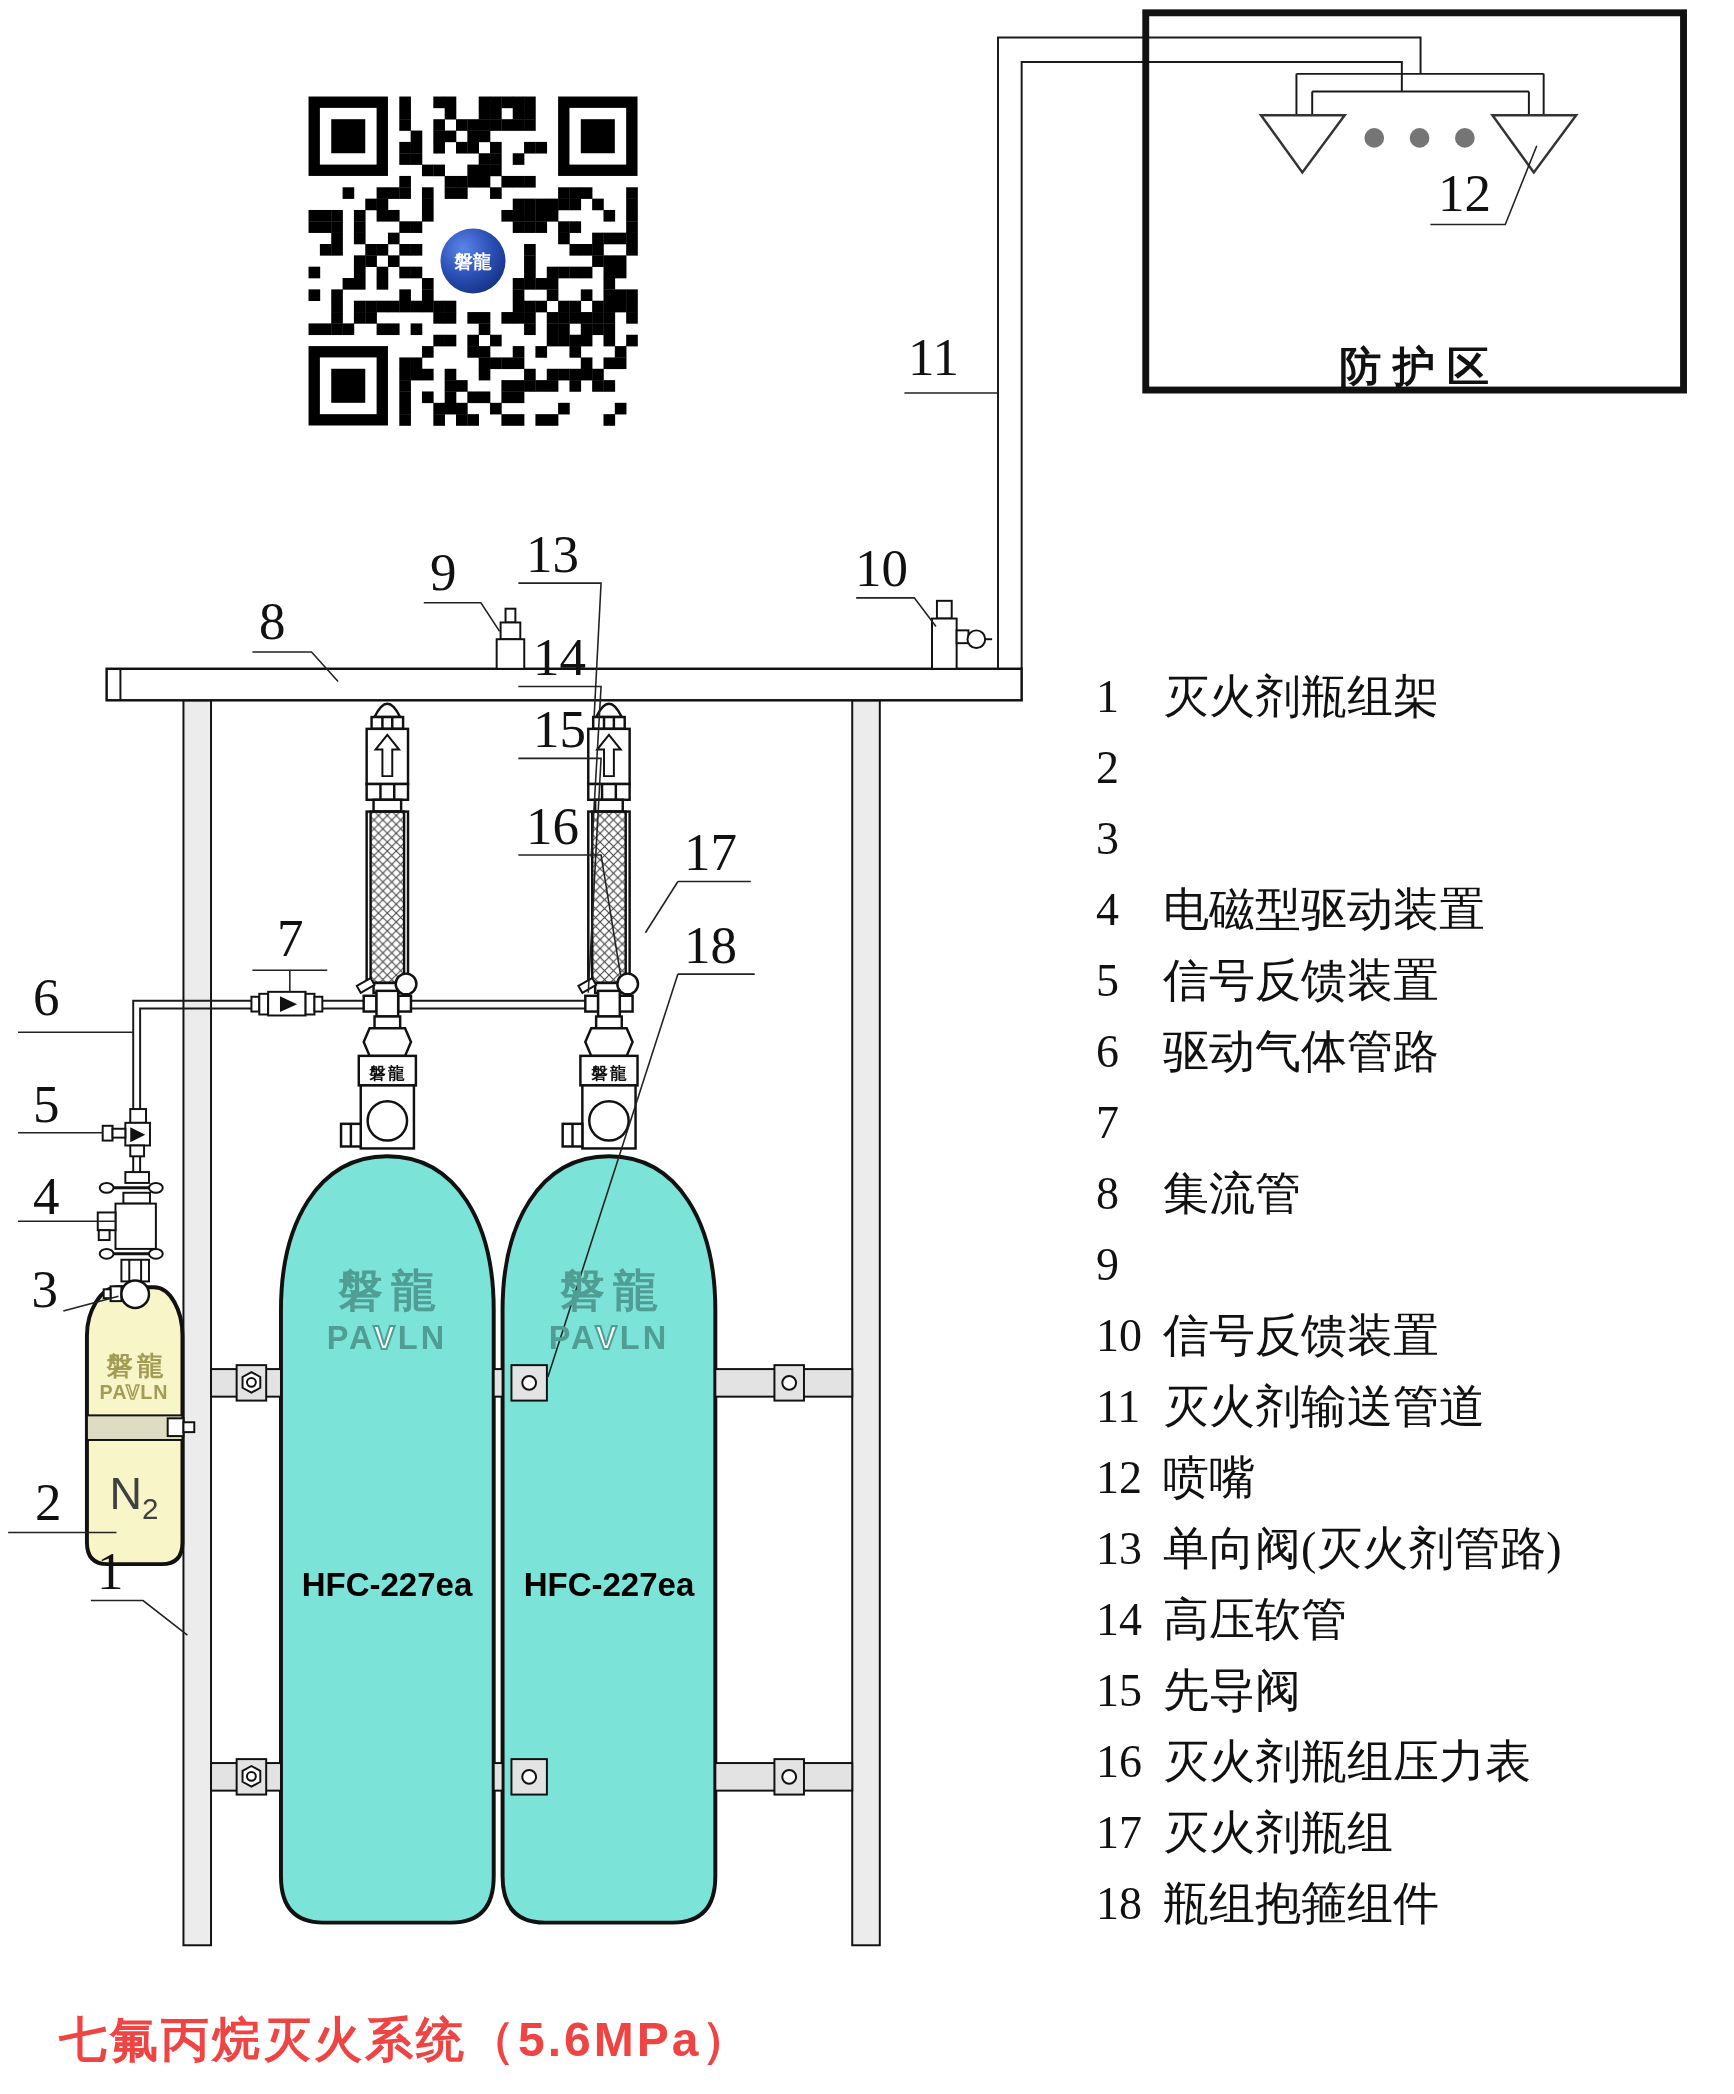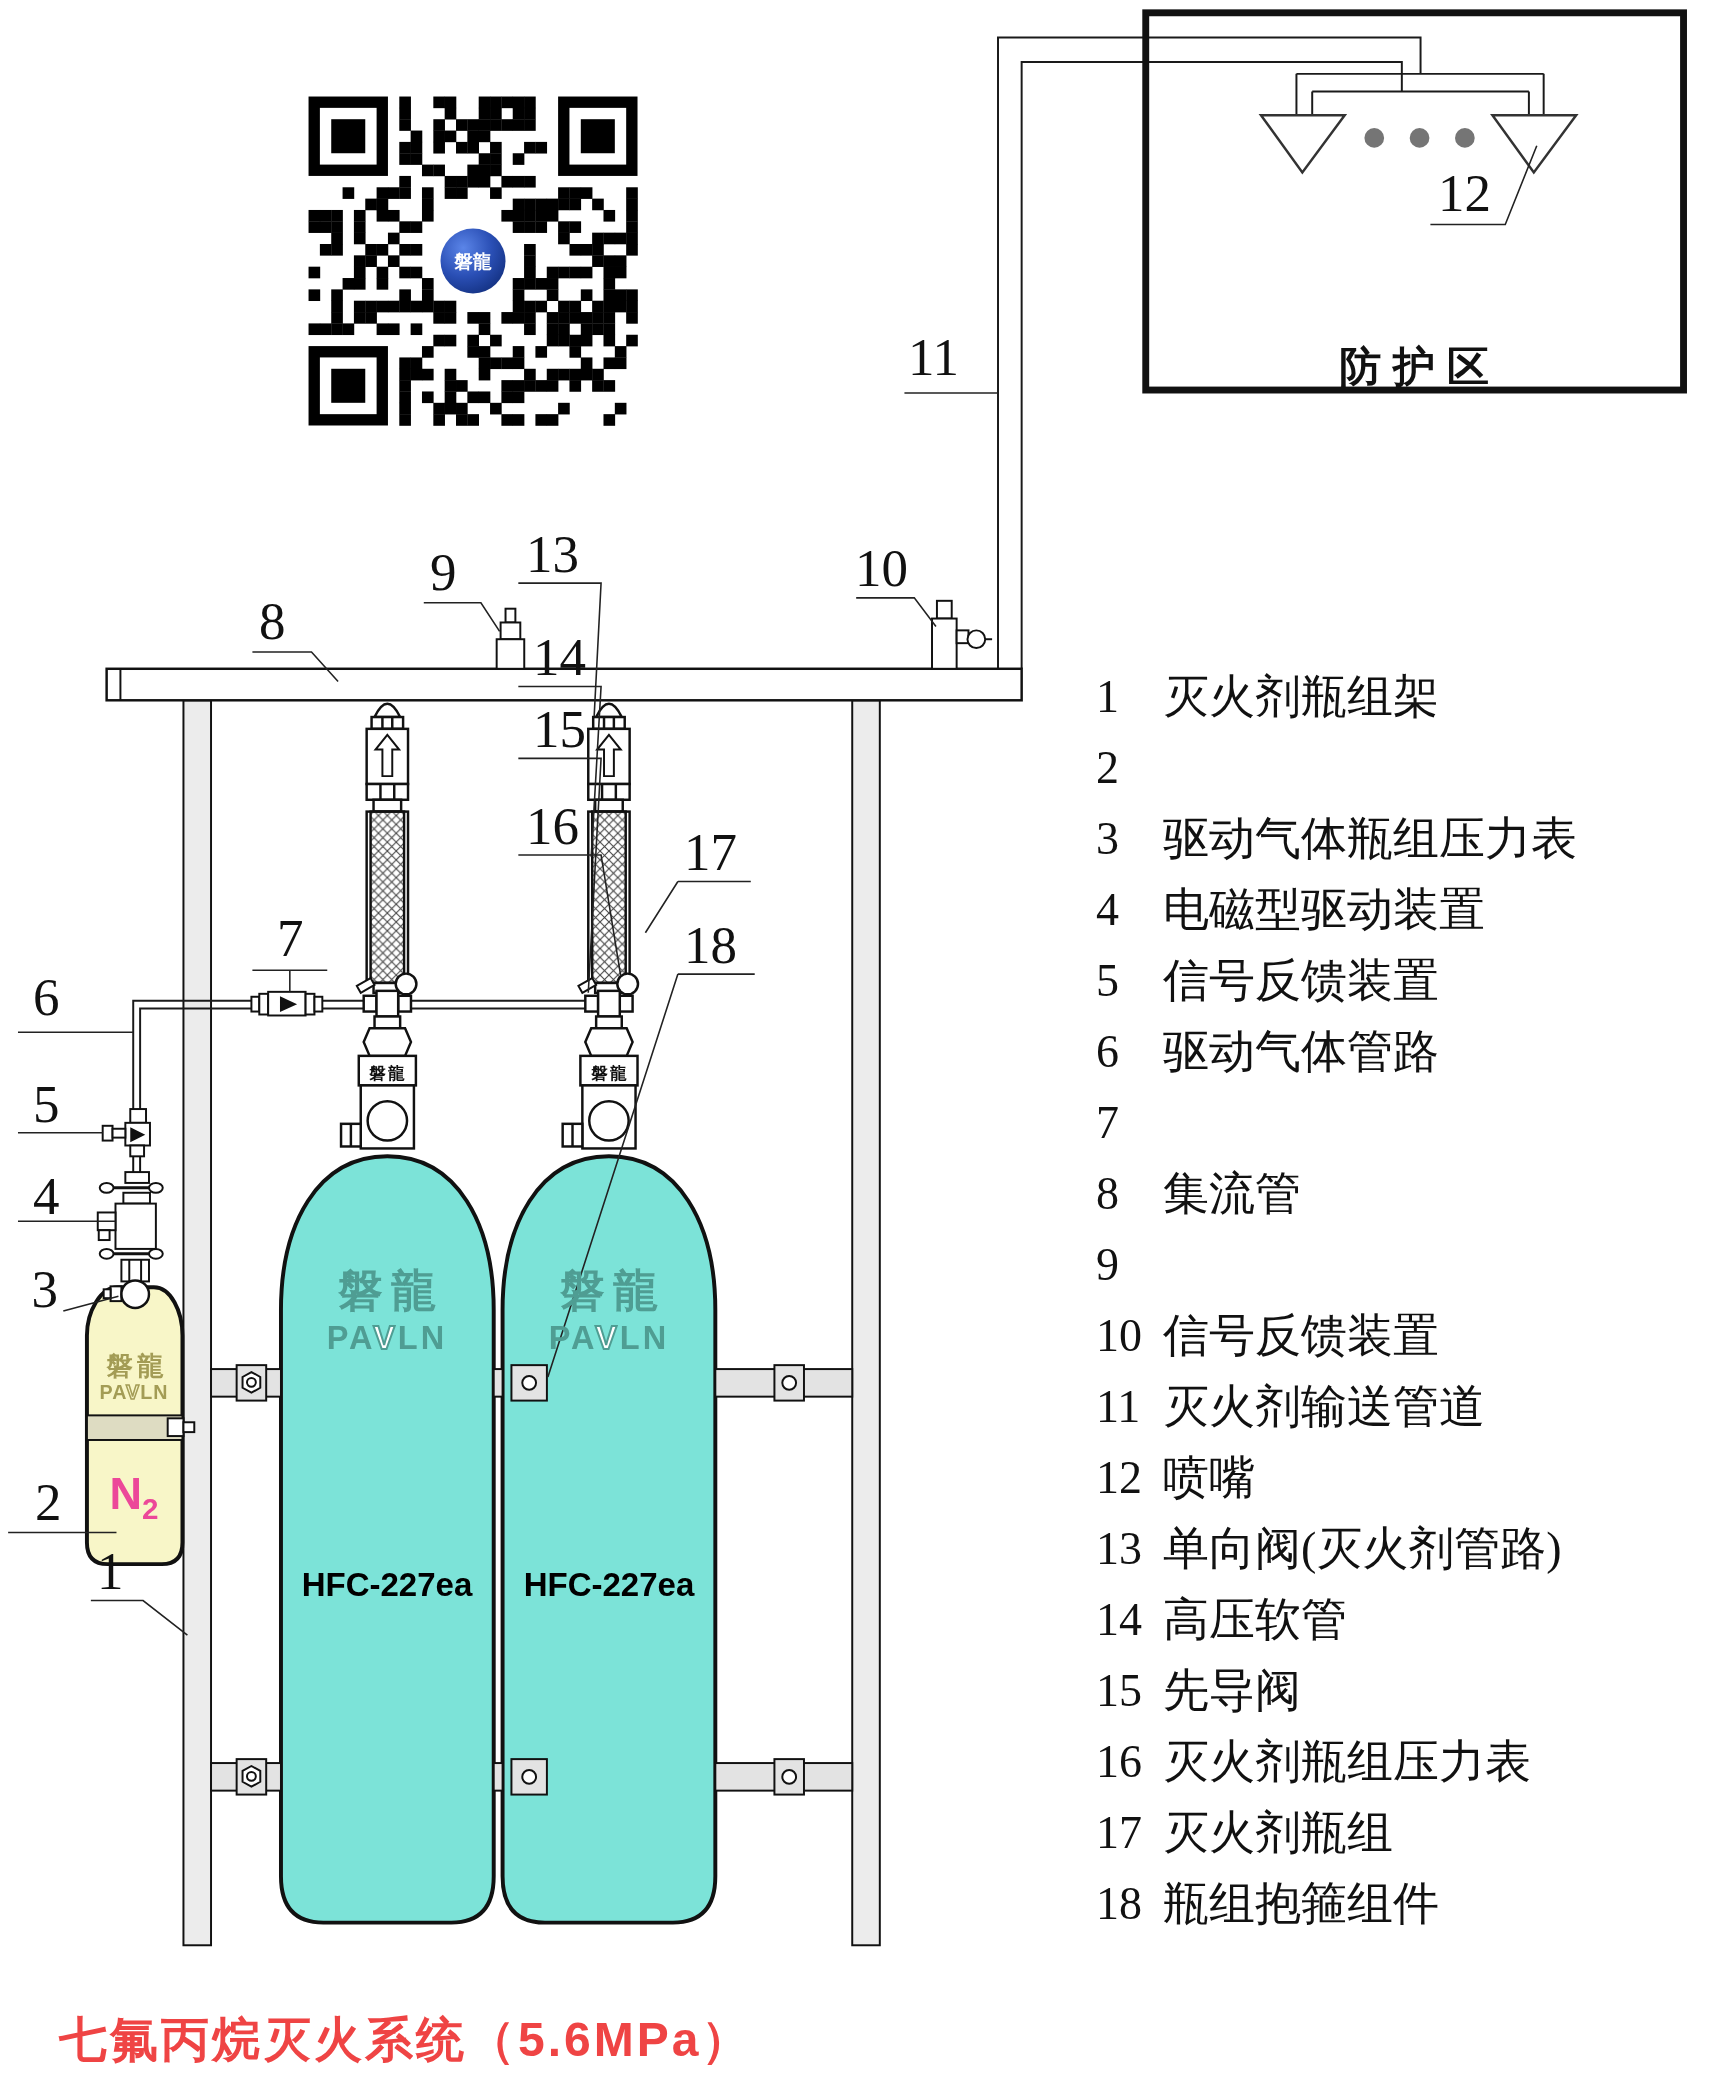--- a/index.html
+++ b/index.html
@@ -11,21 +11,21 @@
   .ctr{transform:translateX(-50%);text-align:center;}
   .zone-label{font-size:42px;font-weight:bold;color:#111;letter-spacing:11.8px;}
   .brand-cn{font-size:45px;font-weight:bold;color:#4F9D93;letter-spacing:7.9px;}
   .brand-en{font-size:32.5px;font-weight:bold;color:#4F9D93;letter-spacing:3px;}
   .brand-en .v{color:#fff;-webkit-text-stroke:2px #4F9D93;}
   .agent{font-size:33px;font-weight:bold;color:#000;}
   .pilot-brand{font-size:16.7px;font-weight:bold;color:#111;letter-spacing:2px;}
   .n2-brand-cn{font-size:26.6px;font-weight:bold;color:#A39C55;letter-spacing:3.9px;}
   .n2-brand-en{font-size:19.7px;font-weight:bold;color:#A39C55;letter-spacing:1px;}
   .n2-brand-en .v{color:#F8F6C8;-webkit-text-stroke:1.5px #A39C55;}
-  .n2-label{font-size:45px;font-weight:bold;color:#ec4899;}
+  .n2-label{font-size:45px;font-weight:normal;color:#404040;}
   .n2-label sub{font-size:29.6px;}
   .legend{position:absolute;left:1096px;top:661px;font-family:"Liberation Serif","DejaVu Serif",serif;
           font-size:46px;color:#111;}
   .legend .row{height:71px;display:flex;align-items:center;}
   .legend .num{display:inline-block;min-width:67px;}
   .title{position:absolute;left:59px;top:2008px;width:1399px;text-align:left;
          font-size:48px;font-weight:600;color:#ef4444;letter-spacing:3px;}
 </style>
 </head>
 <body>
@@ -560,21 +560,20 @@
       <span class="num">1</span>
       <span class="lbl">灭火剂瓶组架</span>
     </div>
 
     <div class="row">
       <span class="num">2</span>
     </div>
 
     <div class="row">
       <span class="num">3</span>
-      <span class="lbl">驱动气体瓶组压力表</span>
     </div>
 
     <div class="row">
       <span class="num">4</span>
       <span class="lbl">电磁型驱动装置</span>
     </div>
 
     <div class="row">
       <span class="num">5</span>
       <span class="lbl">信号反馈装置</span>

